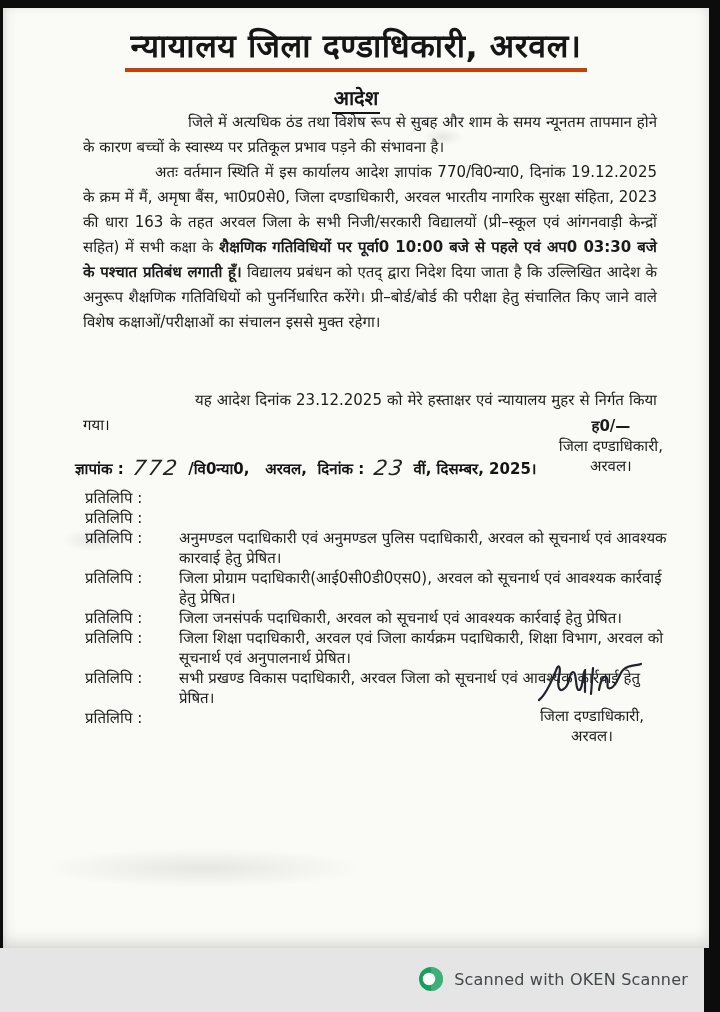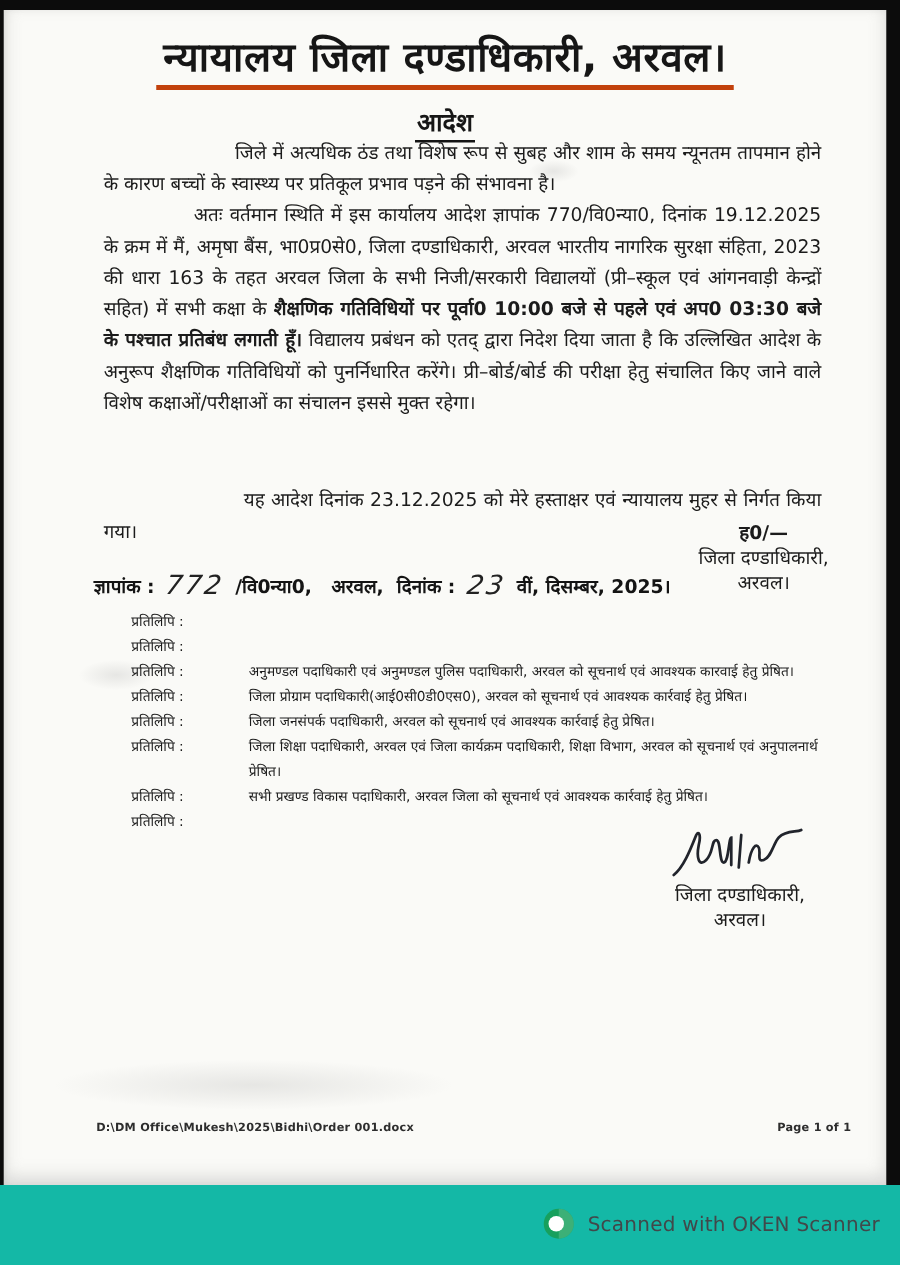--- a/index.html
+++ b/index.html
@@ -35,32 +35,32 @@
   }
   .memo-line{
     position:absolute;left:72px;right:40px;font-size:15px;font-weight:700;color:#141414;
     white-space:nowrap;
   }
   .handwrite{
     display:inline-block;font-size:21px;font-weight:400;font-style:italic;
     transform:skewX(-8deg) translateY(1px);letter-spacing:2px;color:#222;
     padding:0 4px;
   }
-  .copies{position:absolute;left:82px;right:40px;font-size:11px;line-height:20px;color:#1b1b1b;margin-left:20px;}
+  .copies{position:absolute;left:82px;right:40px;font-size:15px;line-height:20px;color:#1b1b1b;}
   .copy-row{display:flex;align-items:flex-start;}
   .copy-label{flex:0 0 92px;}
   .copy-text{flex:1;padding-left:2px;text-align:left;}
   .sig-ink{display:block;margin:0 auto 0 auto;}
   .paper-footer{
     position:absolute;left:74px;right:28px;bottom:40px;
     display:flex;justify-content:space-between;align-items:center;
     font-size:9px;font-weight:700;color:#2d2d2d;letter-spacing:.2px;
   }
   .bottom-strip{
-    position:absolute;left:0;right:0;bottom:0;height:64px;background:#14b8a6;
+    position:absolute;left:0;right:16px;bottom:0;height:64px;background:#e5e5e5;
     display:flex;align-items:flex-start;justify-content:flex-end;
   }
   .oken{display:flex;align-items:center;gap:10px;margin:18px 16px 0 0;}
   .oken-label{font-size:16px;color:#41484a;font-weight:500;letter-spacing:.2px;}
   .edge-top{position:absolute;left:0;top:0;right:0;height:8px;background:#0c0c0c;}
 </style>
 </head>
 <body>
 
 <div class="stage">
@@ -141,24 +141,20 @@
     </div>
 
     <div class="sign-block" style="top:652px;right:42px;width:150px;">
       <svg class="sig-ink" width="118" height="46" viewBox="0 0 118 46">
         <path d="M6 40 C 14 34, 20 18, 24 8 C 26 4, 28 8, 26 16 C 24 26, 26 34, 32 28 C 38 22, 36 12, 40 12 C 44 12, 42 30, 46 30 C 50 30, 50 10, 52 10 L 52 32 M 60 8 L 58 34 M 66 30 C 68 18, 72 14, 74 18 C 76 22, 72 30, 78 28 C 84 26, 86 14, 90 10 C 96 4, 104 6, 108 4" stroke="#21242c" stroke-width="2.2" fill="none" stroke-linecap="round"></path>
       </svg>
       <div>जिला दण्डाधिकारी,</div>
       <div>अरवल।</div>
     </div>
 
-    <div class="paper-footer">
-      <span>D:\DM Office\Mukesh\2025\Bidhi\Order 001.docx</span>
-      <span>Page 1 of 1</span>
-    </div>
   </div>
 
   <div class="bottom-strip">
     <div class="oken">
       <svg width="26" height="26" viewBox="0 0 26 26">
         <circle cx="13" cy="13" r="12" fill="#17a05d"></circle>
         <path d="M13 1 a12 12 0 0 1 0 24" fill="#5bbd8c" opacity="0.55"></path>
         <circle cx="11" cy="13" r="6.2" fill="#ffffff"></circle>
       </svg>
       <span class="oken-label">Scanned with OKEN Scanner</span>

